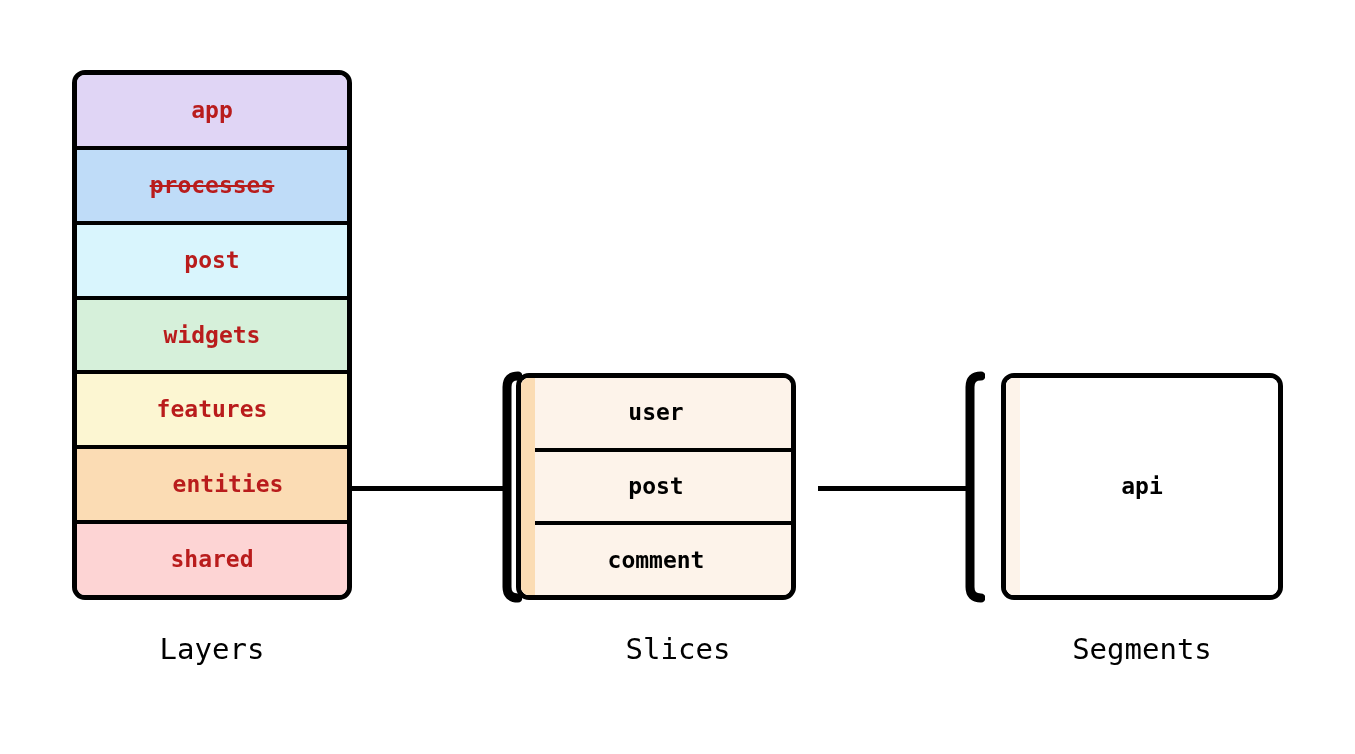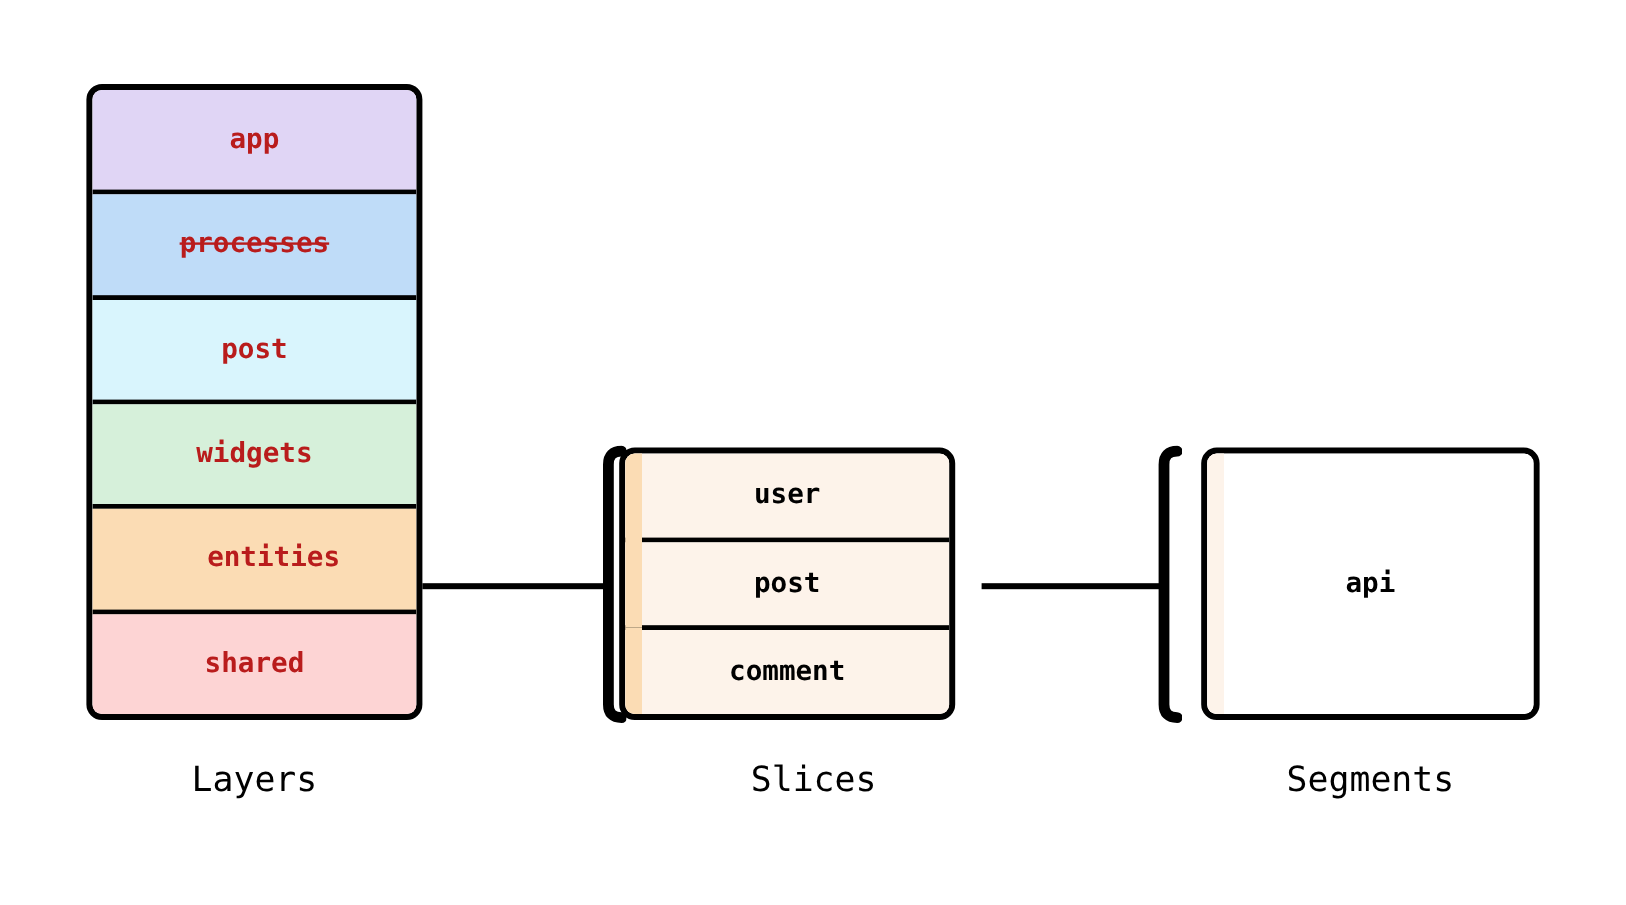--- a/index.html
+++ b/index.html
@@ -176,20 +176,23 @@
       </div>
 
       <div class="layer-band" style="background:#d9f5fd;">
         <span class="layer-label">post</span>
       </div>
 
       <div class="layer-band" style="background:#d6f0da;">
         <span class="layer-label">widgets</span>
       </div>
 
+      <div class="layer-band" style="background:#fcf6d2;">
+        <span class="layer-label">features</span>
+      </div>
 
       <div class="layer-band" style="background:#fbdcb4;padding-left:32px;">
         <span class="layer-label">entities</span>
       </div>
 
       <div class="layer-band" style="background:#fdd4d4;">
         <span class="layer-label">shared</span>
       </div>
 
     </div>

